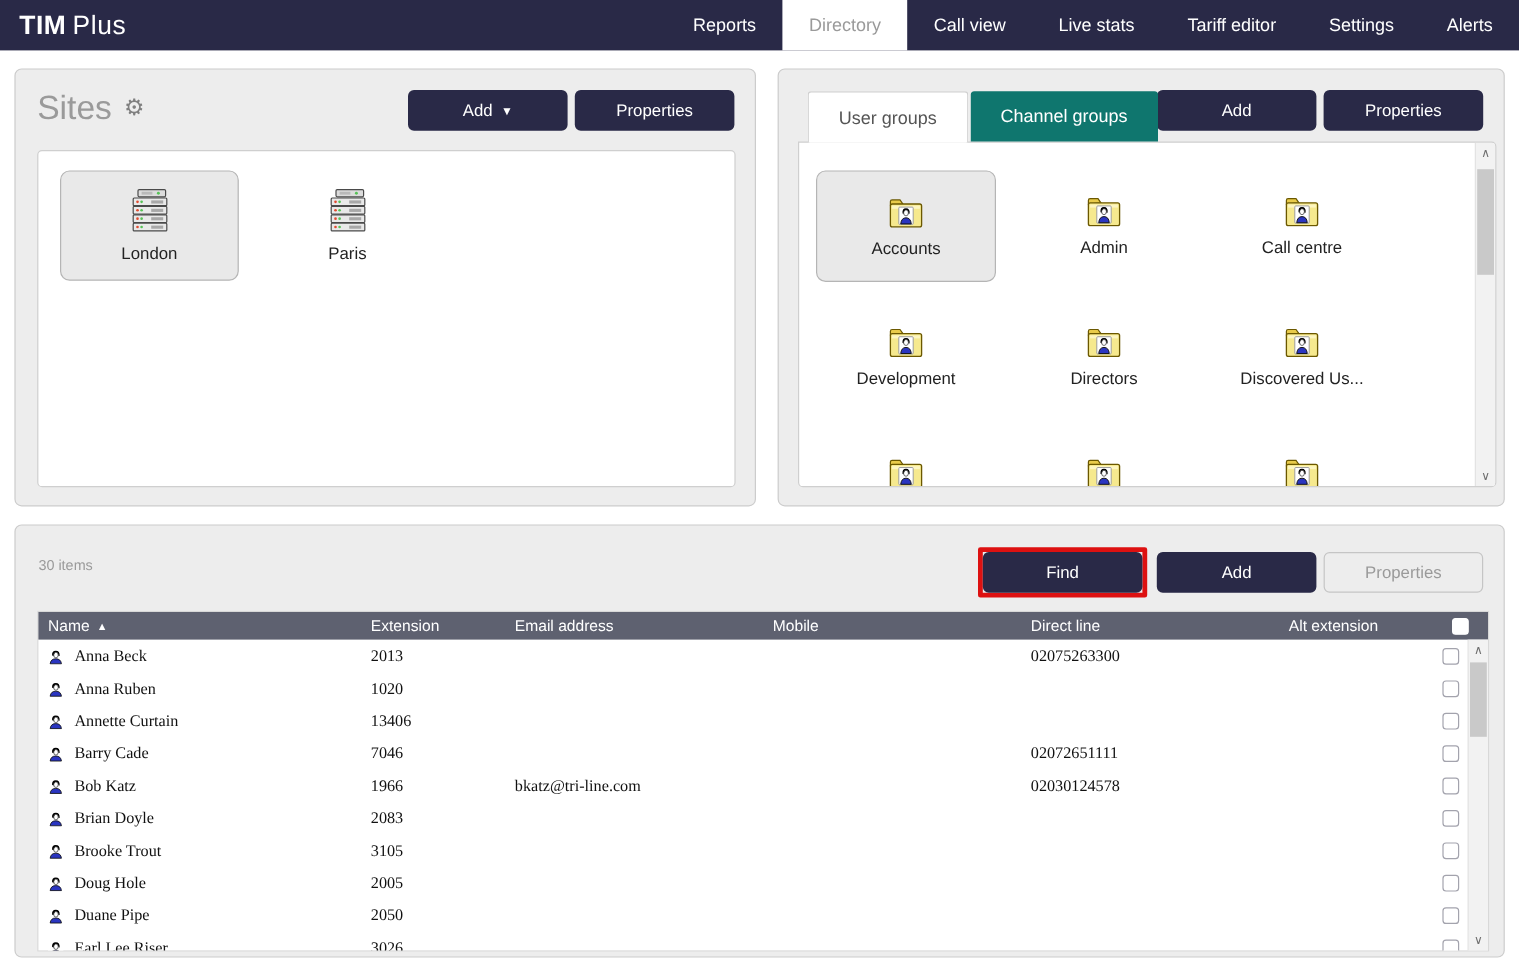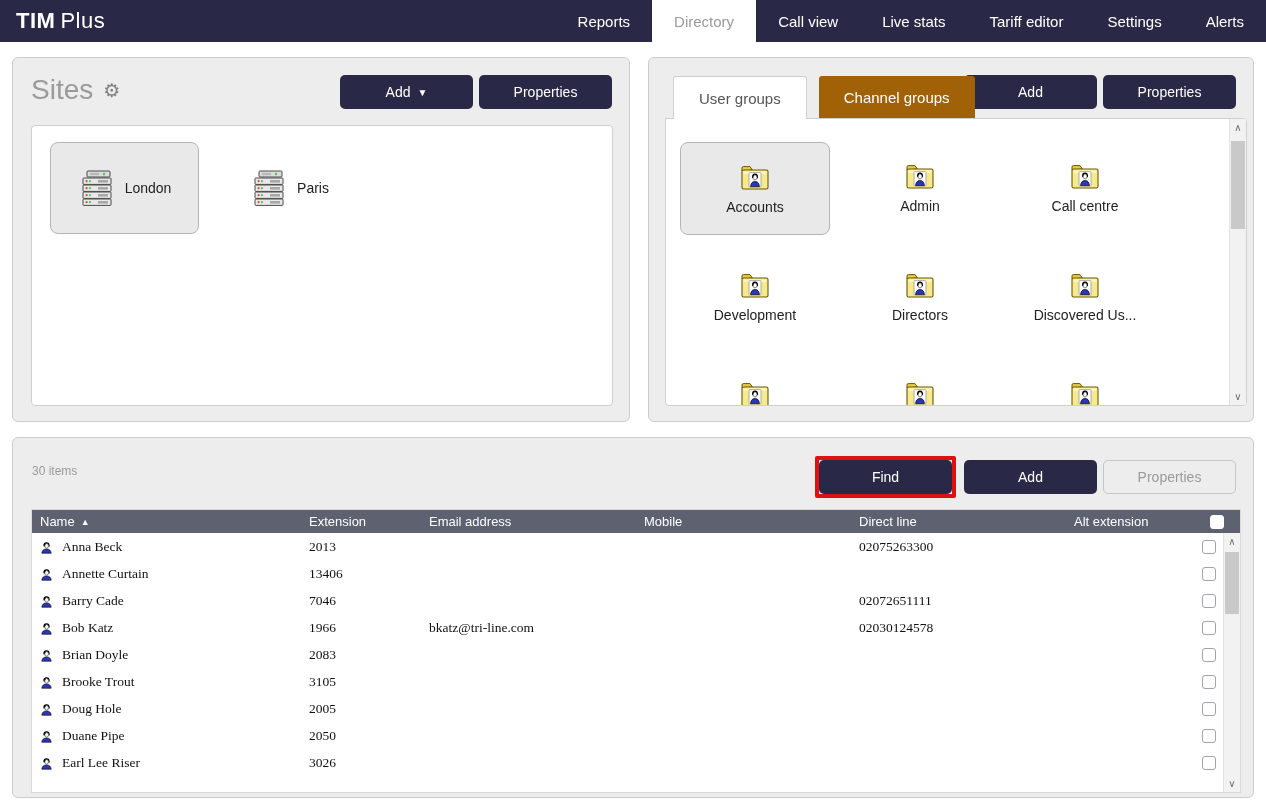--- a/index.html
+++ b/index.html
@@ -52,33 +52,33 @@
   .gear { font-size:19px; color:#808080; line-height:1; cursor:pointer; }
   .panel-buttons { position:absolute; right:17px; top:17px; display:flex; gap:6px; }
   .caret { font-size:10px; margin-left:7px; vertical-align:1px; }
 
   .sites-box {
     position:absolute; left:18px; top:67px; width:582px; height:281px;
     background:#fff; border:1px solid #cfcfcf; border-radius:4px;
   }
   .site-tile {
     position:absolute; top:16px; width:149px; height:92px; border-radius:8px;
-    display:flex; flex-direction:row; align-items:center; justify-content:center;
+    display:flex; flex-direction:column; align-items:center; justify-content:center;
     gap:9px; font-size:14px; color:#222; cursor:pointer;
   }
   .site-tile.selected { background:#e9e9e9; border:1px solid #b5b5b5; }
 
   
   .tabs { position:absolute; left:24px; top:18px; display:flex; z-index:2; }
   .tab {
     height:43px; padding:0 25px; display:flex; align-items:center;
     font-size:15px; border-radius:3px 3px 0 0; cursor:pointer;
   }
   .tab.active { background:#fff; color:#555; border:1px solid #cfcfcf; border-bottom:none; }
-  .tab.inactive { background:#a16207; color:#fff; margin-left:12px; height:42px; }
+  .tab.inactive { background:#0f766e; color:#fff; margin-left:2px; height:42px; }
 
   .groups-box {
     position:absolute; left:16px; top:60px; width:582px; height:288px;
     background:#fff; border:1px solid #cfcfcf; border-radius:0 4px 4px 4px;
     overflow:hidden;
   }
   .group-cell {
     position:absolute; width:150px; height:93px; border-radius:8px;
     display:flex; flex-direction:column; align-items:center; padding-top:21px;
     gap:9px; font-size:14px; color:#222; cursor:pointer;
@@ -330,20 +330,36 @@
           <div class="c-ext">2013</div>
           <div class="c-email"></div>
           <div class="c-mobile"></div>
           <div class="c-direct">02075263300</div>
           <div class="c-alt"></div>
           <div class="c-cb">
               <span class="cb"></span>
             </div>
         </div>
 
+        <div class="grow">
+          <div class="c-name">
+              <svg class="row-icon" width="13" height="14" viewBox="0 0 13 14">
+                <use href="#person-small"></use>
+              </svg>
+              <span>Anna Ruben</span>
+            </div>
+          <div class="c-ext">1020</div>
+          <div class="c-email"></div>
+          <div class="c-mobile"></div>
+          <div class="c-direct"></div>
+          <div class="c-alt"></div>
+          <div class="c-cb">
+              <span class="cb"></span>
+            </div>
+        </div>
 
         <div class="grow">
           <div class="c-name">
               <svg class="row-icon" width="13" height="14" viewBox="0 0 13 14">
                 <use href="#person-small"></use>
               </svg>
               <span>Annette Curtain</span>
             </div>
           <div class="c-ext">13406</div>
           <div class="c-email"></div>

